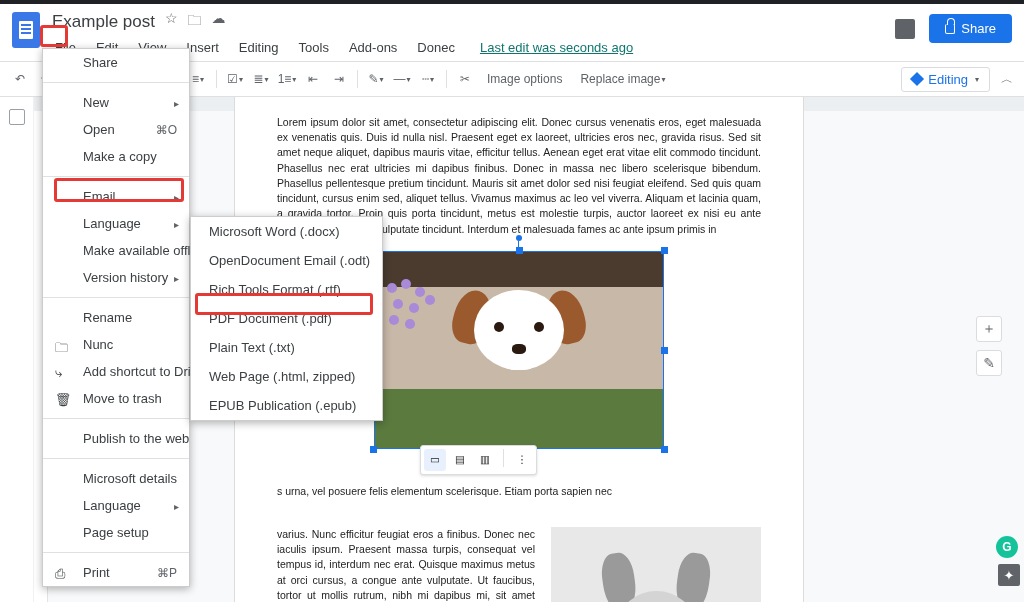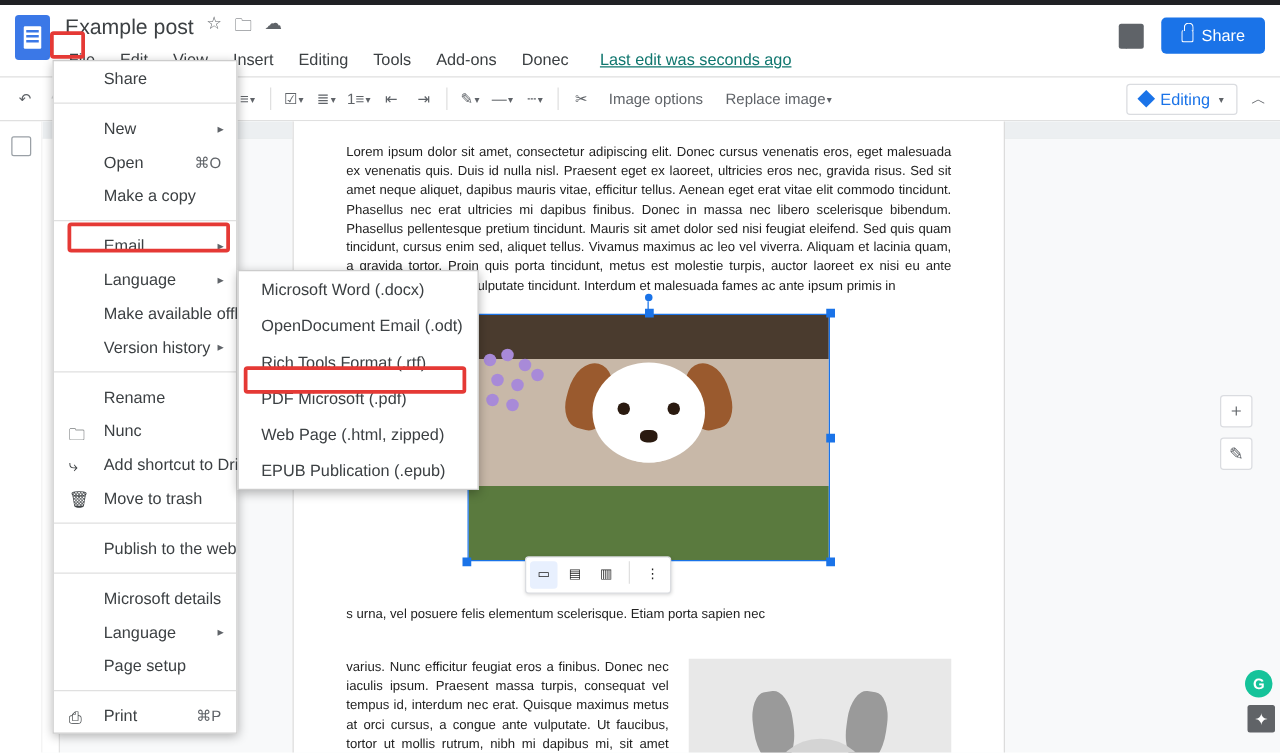--- a/index.html
+++ b/index.html
@@ -298,21 +298,22 @@
   <div class="menu-item"><span>Language</span><span class="arrow">▸</span></div>
   <div class="menu-item">Page setup</div>
   <div class="menu-sep"></div>
   <div class="menu-item"><span class="ic">⎙</span><span>Print</span><span class="sc">⌘P</span></div>
 </div>
 
 <div class="menu sub-menu">
   <div class="menu-item">Microsoft Word (.docx)</div>
   <div class="menu-item">OpenDocument Email (.odt)</div>
   <div class="menu-item">Rich Tools Format (.rtf)</div>
-  <div class="menu-item">PDF Microsoft (.pdf)</div>
+  <div class="menu-item">PDF Document (.pdf)</div>
+  <div class="menu-item">Plain Text (.txt)</div>
   <div class="menu-item">Web Page (.html, zipped)</div>
   <div class="menu-item">EPUB Publication (.epub)</div>
 </div>
 
 <div class="hl" style="left:40px;top:25px;width:28px;height:22px;"></div>
 <div class="hl" style="left:54px;top:178px;width:130px;height:24px;"></div>
 <div class="hl" style="left:195px;top:293px;width:178px;height:22px;"></div>
 
 <div class="side-tools">
   <div>＋</div>

